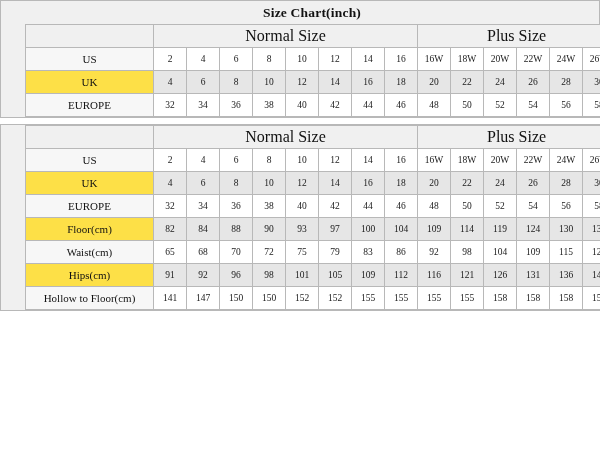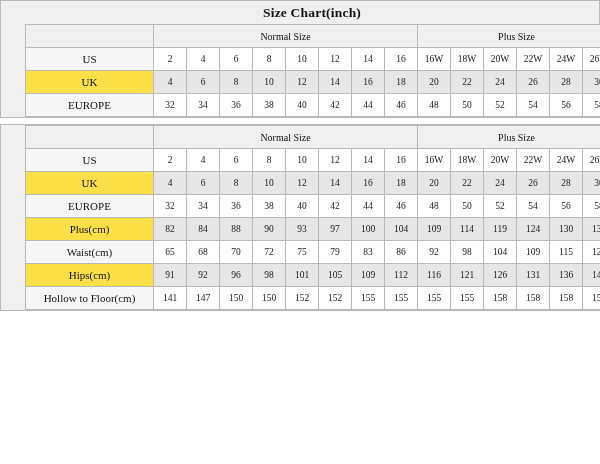--- a/index.html
+++ b/index.html
@@ -57,21 +57,21 @@
   }
   .rowlabel {
     background: #f0f0f0;
     font-size: 11px;
     width: 128px;
     text-align: center;
     color: #111;
   }
   .grouphead {
     background: #f0f0f0;
-    font-size: 10px;
+    font-size: 16px;
     height: 21px;
     color: #111;
   }
   .blank-corner {
     background: #f0f0f0;
     border-left-color: #b8b8b8;
   }
   tr.band-light td.cell { background: #ffffff; }
   tr.band-dark  td.cell { background: #e6e6e6; }
   tr.band-light td.rowlabel { background: #f7f7f7; }
@@ -220,21 +220,21 @@
           <td class="cell">46</td>
           <td class="cell">48</td>
           <td class="cell">50</td>
           <td class="cell">52</td>
           <td class="cell">54</td>
           <td class="cell">56</td>
           <td class="cell">58</td>
         </tr>
 
         <tr class="band-dark">
-          <td class="rowlabel">Plus(cm)</td>
+          <td class="rowlabel">Floor(cm)</td>
           <td class="cell">82</td>
           <td class="cell">84</td>
           <td class="cell">88</td>
           <td class="cell">90</td>
           <td class="cell">93</td>
           <td class="cell">97</td>
           <td class="cell">100</td>
           <td class="cell">104</td>
           <td class="cell">109</td>
           <td class="cell">114</td>

